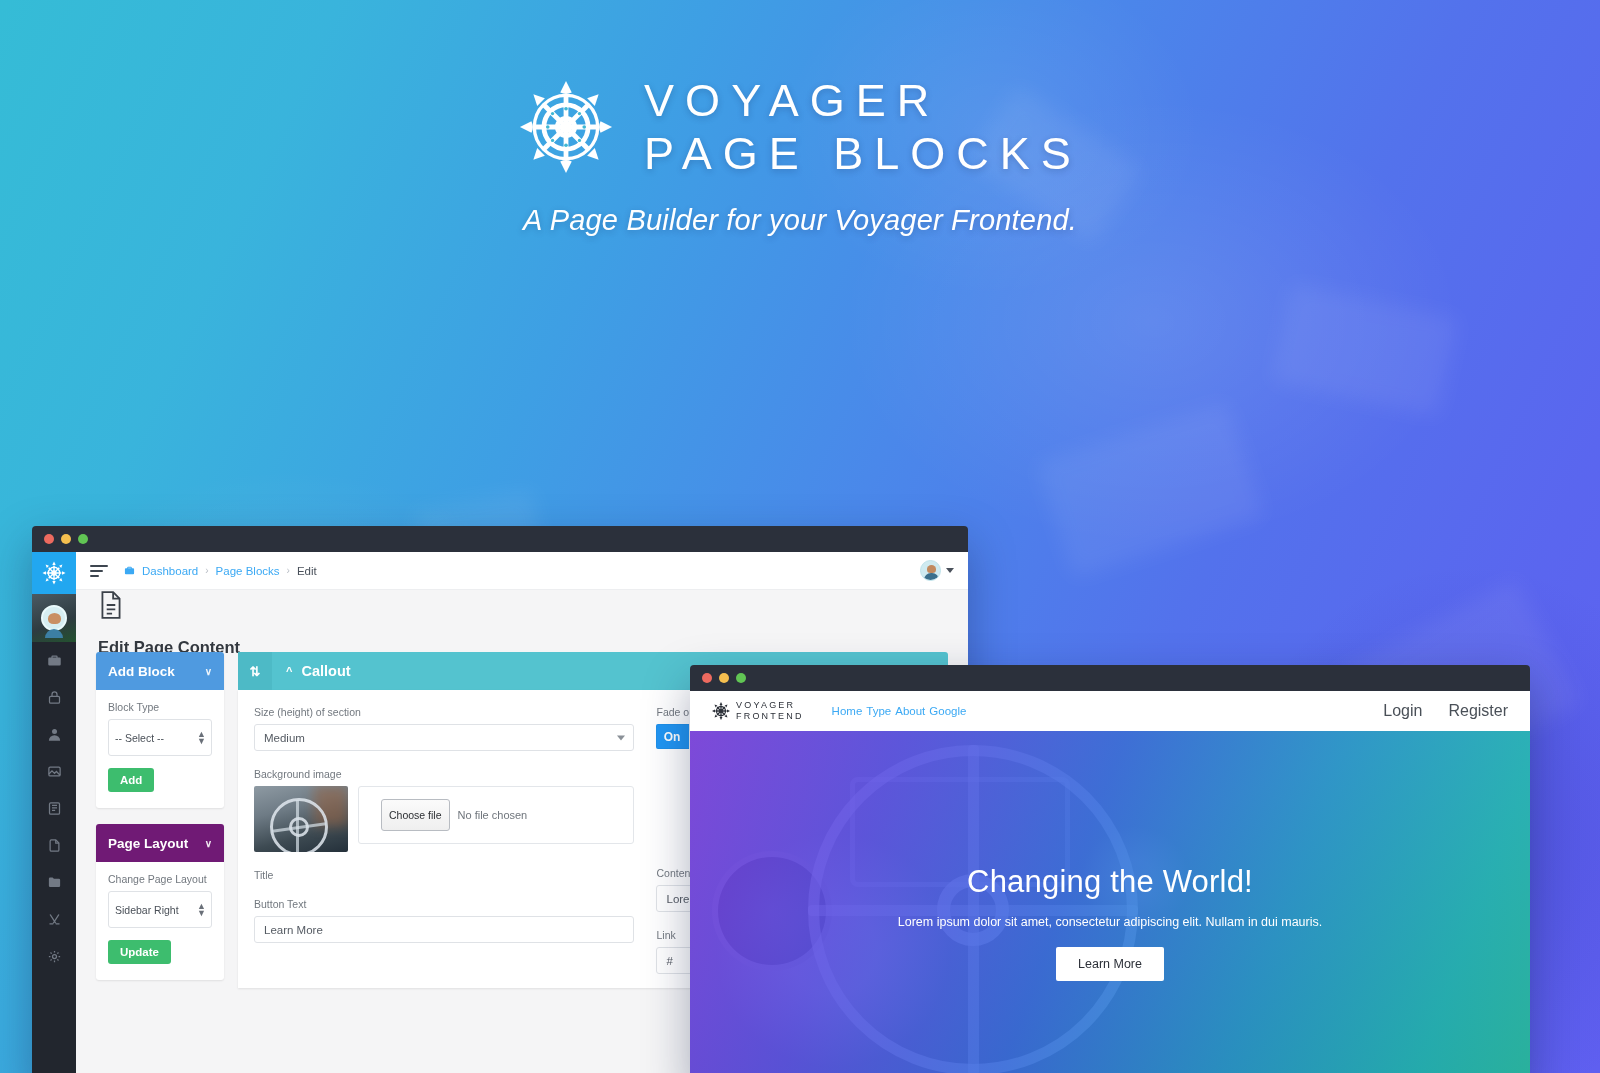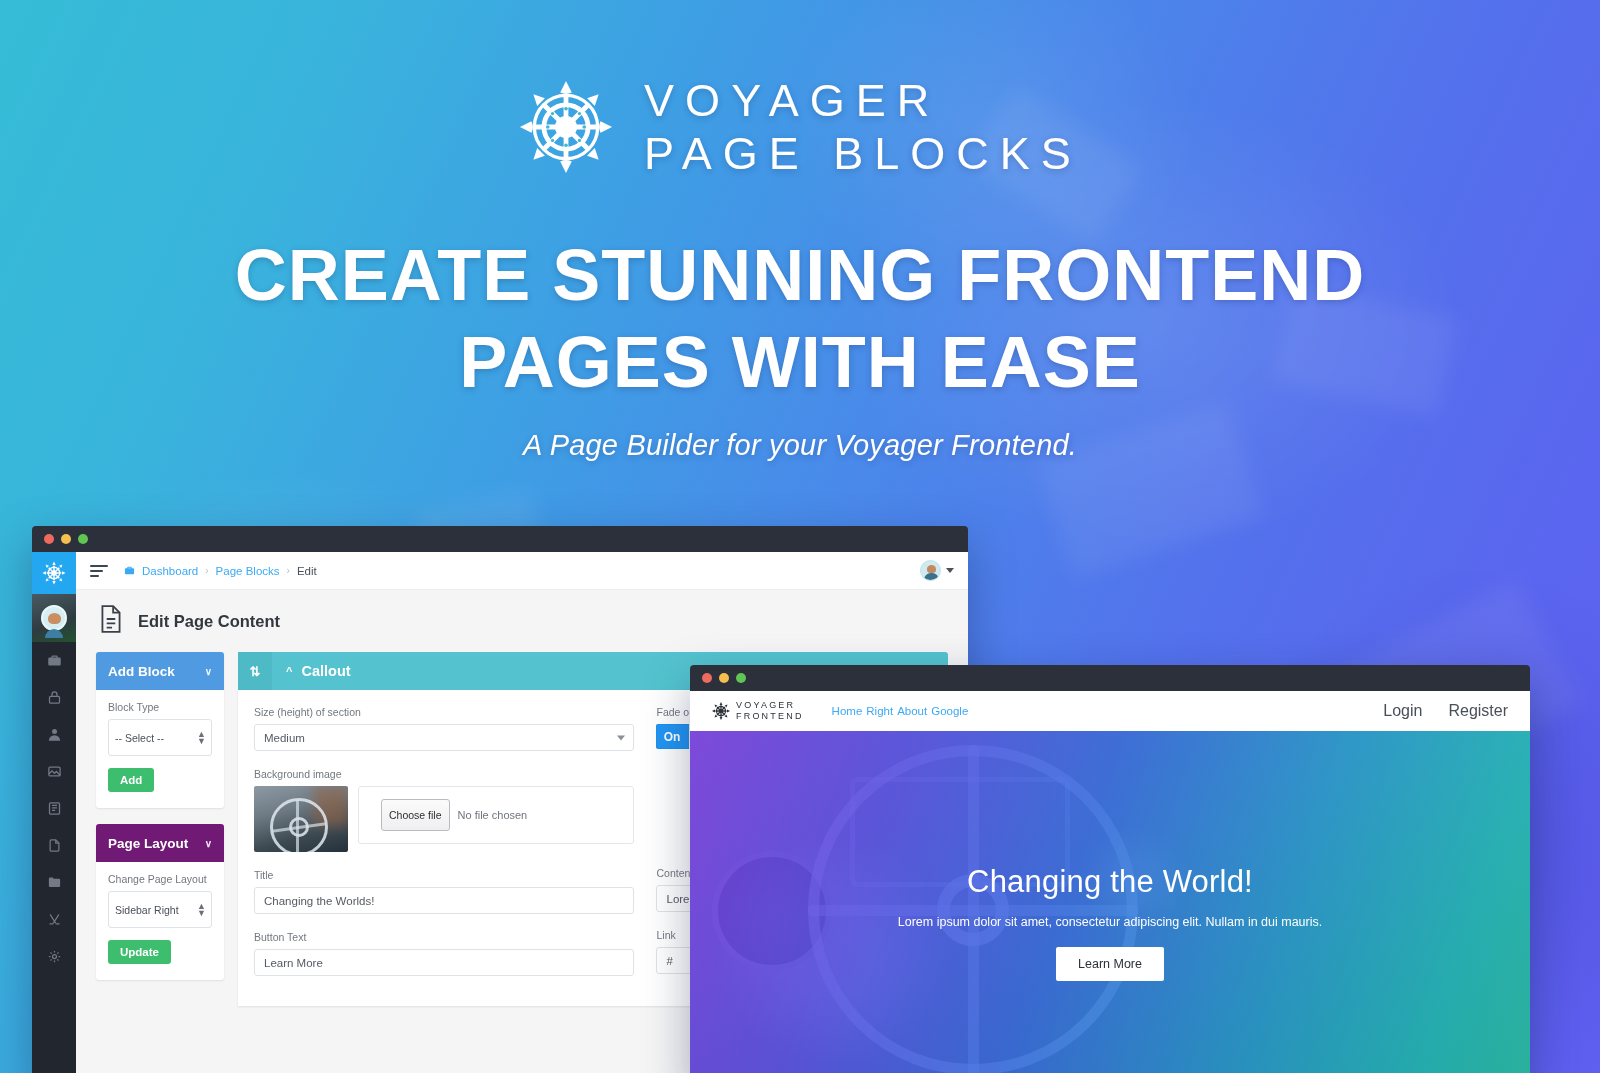--- a/index.html
+++ b/index.html
@@ -142,22 +142,22 @@
   .mini-avatar {
     width: 21px; height: 21px; border-radius: 50%;
     background: #cfeaf0; border: 1.5px solid #bfe2ea;
     position: relative; overflow: hidden;
   }
   .mini-avatar::before{content:"";position:absolute;left:6px;top:4px;width:9px;height:8px;border-radius:50% 50% 40% 40%;background:#c28a5f;}
   .mini-avatar::after{content:"";position:absolute;left:3px;bottom:0;width:15px;height:7px;border-radius:8px 8px 0 0;background:#3b6f8c;}
   .caret-dn { width:0;height:0;border-left:4px solid transparent;border-right:4px solid transparent;border-top:5px solid #4a515b; }
 
   .adm-pagehead {
-    height: 62px; background: #f5f5f6; display: flex; align-items: center;
-    padding: 0 22px; gap: 14px;
+    height: 62px; background: #f5f5f6; display: flex; 
+    padding: 0 22px; gap: 14px; flex-direction: column;
   }
   .pagehead-ic svg { width: 26px; height: 30px; }
   .pagehead-t { font-size: 16.5px; font-weight: 700; color: #33383f; }
 
   .adm-content { flex: 1; display: flex; padding: 0 20px; gap: 14px; min-height: 0; }
 
   
   .panel-col { width: 128px; flex: 0 0 128px; }
   .card { background: #fff; border-radius: 3px; box-shadow: 0 1px 2px rgba(0,0,0,.09); }
   .card-head {
@@ -367,24 +367,20 @@
           <circle cx="64" cy="36" r="1.7"></circle>
             <circle cx="36" cy="64" r="1.7"></circle>
         </g>
       </svg>
       <div class="logo-words">
         <div>VOYAGER</div>
         <div>PAGE BLOCKS</div>
       </div>
     </div>
 
-    <div class="headline">
-      <span class="l1">CREATE STUNNING  FRONTEND</span>
-      <span class="l2">PAGES WITH EASE</span>
-    </div>
     <div class="subhead">A Page Builder for your Voyager Frontend.</div>
   </div>
 
   <div class="win win-admin">
     <div class="titlebar">
       <span class="dot r"></span>
       <span class="dot y"></span>
       <span class="dot g"></span>
     </div>
 
@@ -581,21 +577,20 @@
                       </div>
                       <div class="filebox">
                         <span class="choose-file">Choose file</span>
                         <span class="nofile">No file chosen</span>
                       </div>
                     </div>
                   </div>
 
                   <div class="fg">
                     <label class="f-label">Title</label>
-                    <input class="f-ctrl" value="Changing the Worlds!" style="">
                   </div>
 
                   <div class="fg" style="margin-bottom:16px">
                     <label class="f-label">Button Text</label>
                     <input class="f-ctrl" value="Learn More" style="">
                   </div>
                 </div>
 
                 <div class="col-side">
                   <div class="fg">
@@ -654,21 +649,21 @@
                 <path d="M14 86 L20 70 Q26 76 30 80 Z"></path>
             </g>
           </svg>
           <span class="lw">
             <span style="display:block">VOYAGER</span>
             <span style="display:block">FRONTEND</span>
           </span>
         </div>
         <div class="fnav-links">
           <a href="#">Home</a>
-          <a href="#">Right</a>
+          <a href="#">Type</a>
           <a href="#">About</a>
           <a href="#">Google</a>
         </div>
         <div class="fnav-right">
           <a href="#">Login</a>
           <a href="#">Register</a>
         </div>
       </div>
 
       <div class="hero-block">

